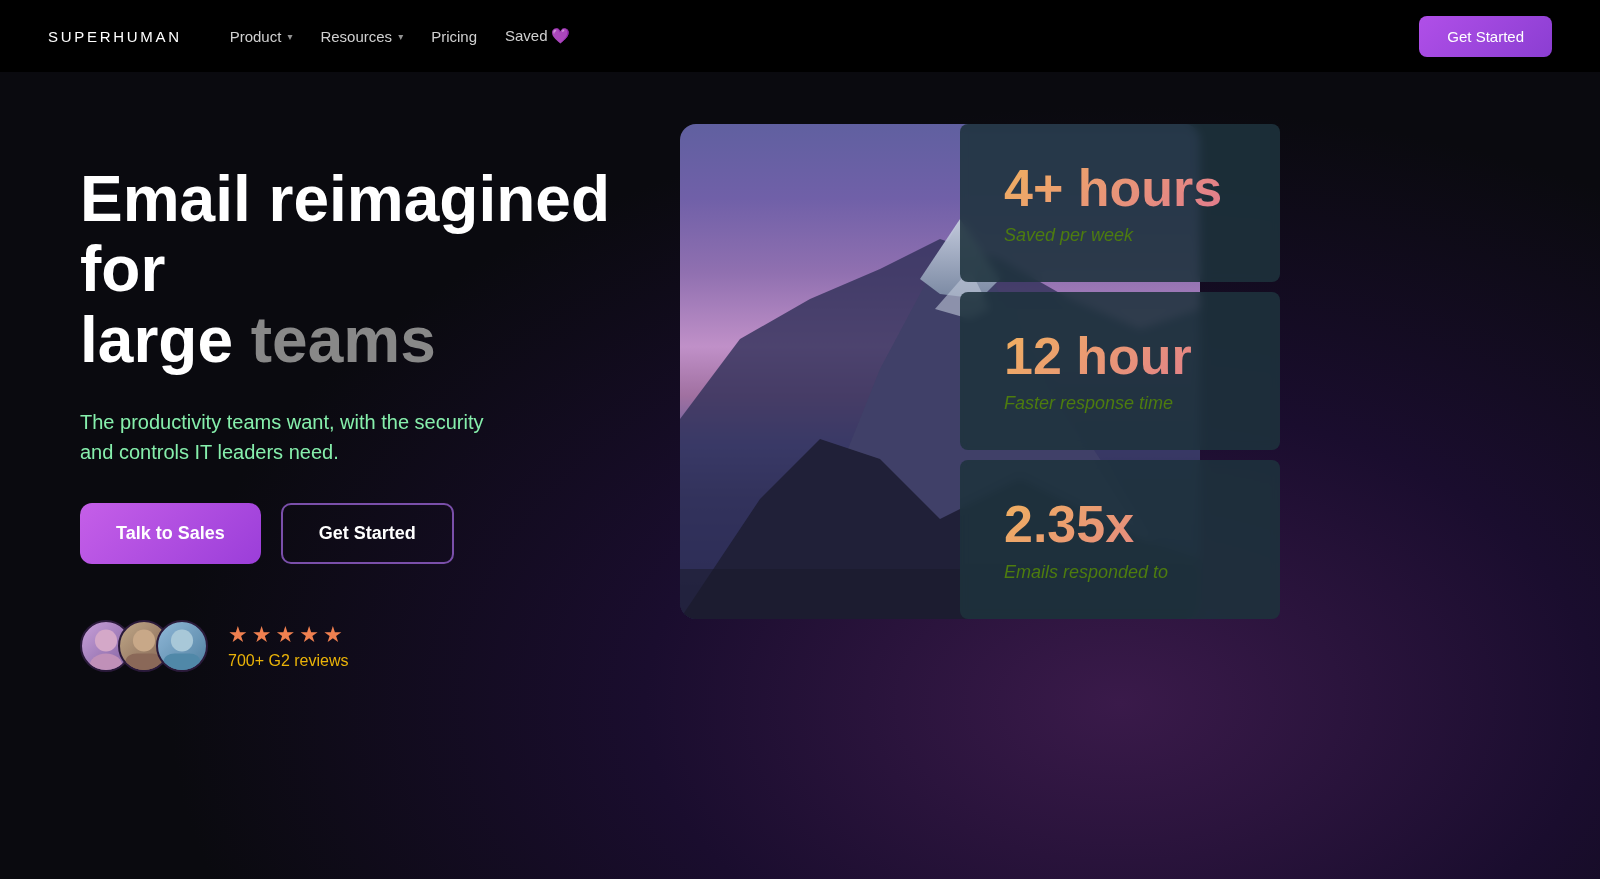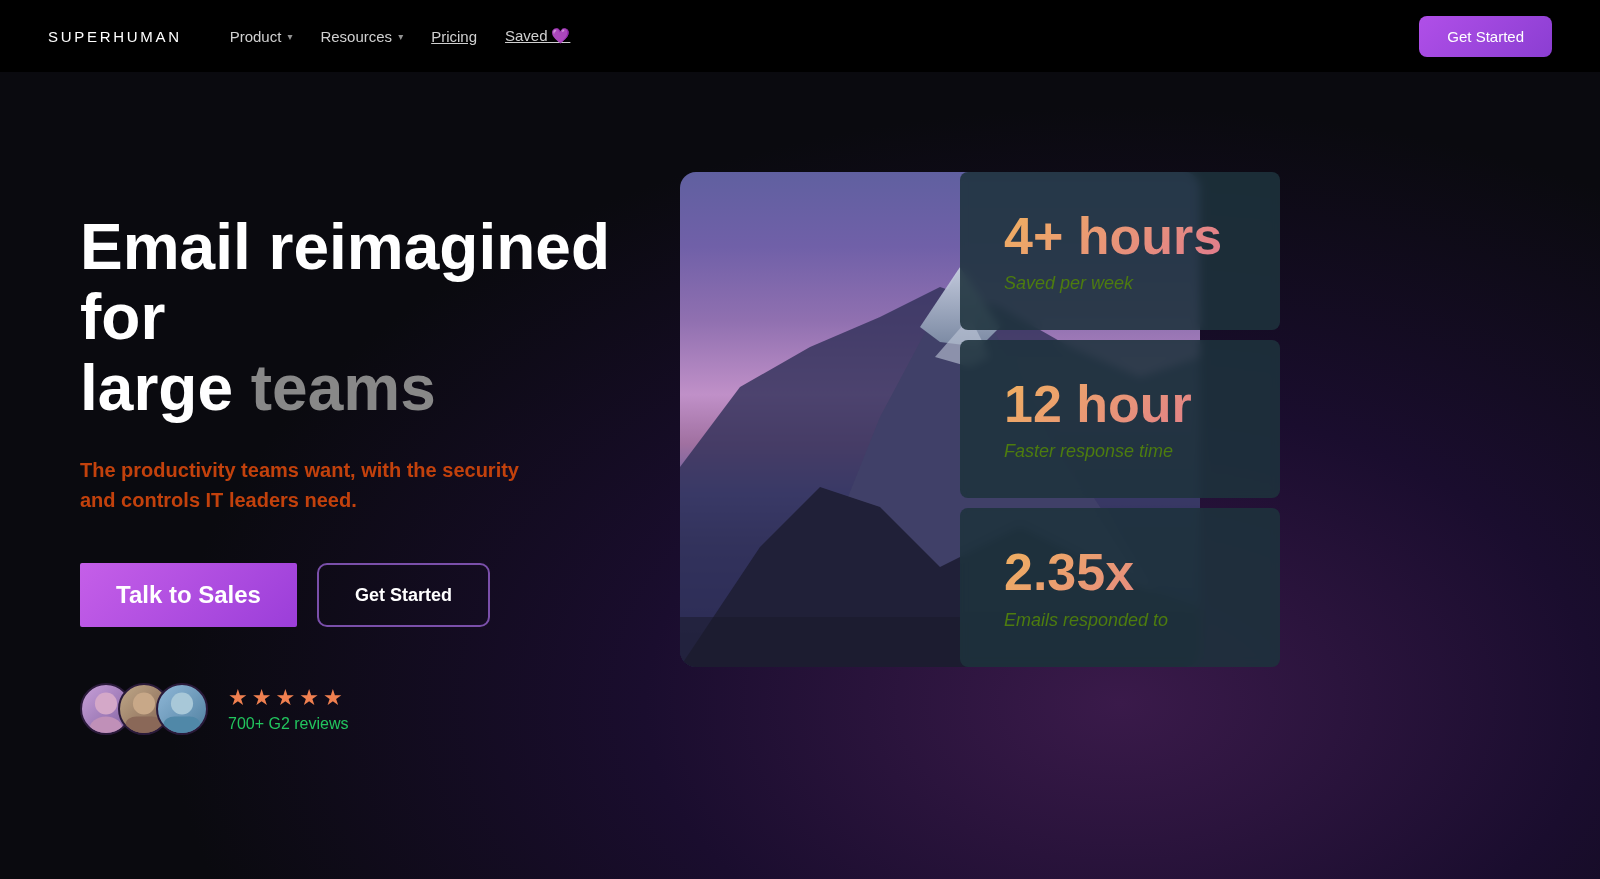--- a/index.html
+++ b/index.html
@@ -62,41 +62,40 @@
       cursor: pointer;
     }
 
     .nav-link .chevron {
       font-size: 10px;
       opacity: 0.7;
     }
 
     .nav-link.plain {
       color: #d0d0d0;
-      text-decoration: underline;
     }
 
     .get-started-btn {
       background: linear-gradient(135deg, #b04fe8, #8b3ed2);
       color: #fff;
       border: none;
       padding: 12px 28px;
       border-radius: 8px;
       font-size: 15px;
       font-weight: 500;
       cursor: pointer;
     }
 
     
     .main {
       position: relative;
       z-index: 1;
       display: flex;
       align-items: flex-start;
-      padding: 80px 80px 0 80px;
+      padding: 32px 80px 0 80px;
       height: calc(879px - 72px);
     }
 
     
     .hero {
       flex: 0 0 560px;
       padding-top: 60px;
     }
 
     .hero-title {
@@ -107,40 +106,39 @@
       margin-bottom: 32px;
     }
 
     .hero-title .muted {
       color: #888;
       font-weight: 700;
     }
 
     .hero-subtitle {
       font-size: 20px;
-      color: #c2410c;
+      color: #86efac;
       line-height: 1.5;
       max-width: 440px;
-      margin-bottom: 48px;
-      font-weight: bold;
+      margin-bottom: 36px;
     }
 
     .hero-buttons {
       display: flex;
       gap: 20px;
       margin-bottom: 56px;
     }
 
     .btn-sales {
       background: linear-gradient(135deg, #c55fe8, #9b3ed9);
       color: #fff;
       border: none;
       padding: 18px 36px;
-      border-radius: 2px;
-      font-size: 24px;
+      border-radius: 12px;
+      font-size: 18px;
       font-weight: 600;
       cursor: pointer;
     }
 
     .btn-getstarted {
       background: transparent;
       color: #fff;
       border: 2px solid #7a4faa;
       padding: 18px 36px;
       border-radius: 10px;
@@ -189,21 +187,21 @@
       display: flex;
       gap: 4px;
     }
 
     .star {
       color: #f08050;
       font-size: 22px;
     }
 
     .review-count {
-      color: #22c55e;
+      color: #eab308;
       font-size: 16px;
     }
 
     
     .stats-area {
       flex: 1;
       position: relative;
       display: flex;
       justify-content: center;
       align-items: flex-start;

